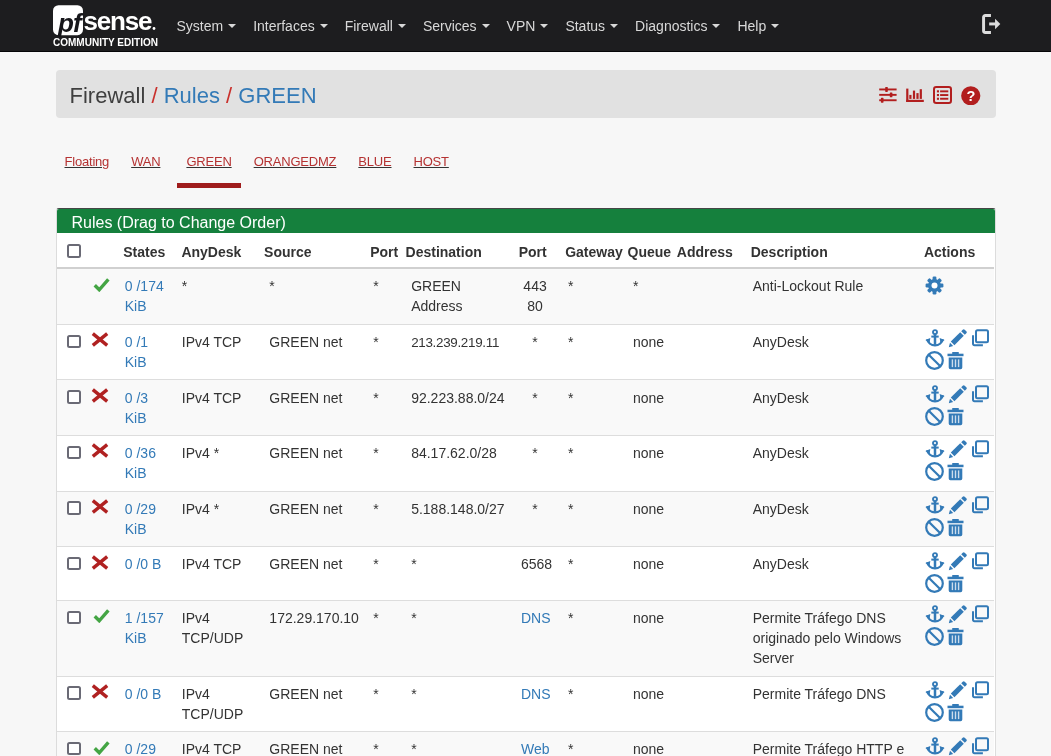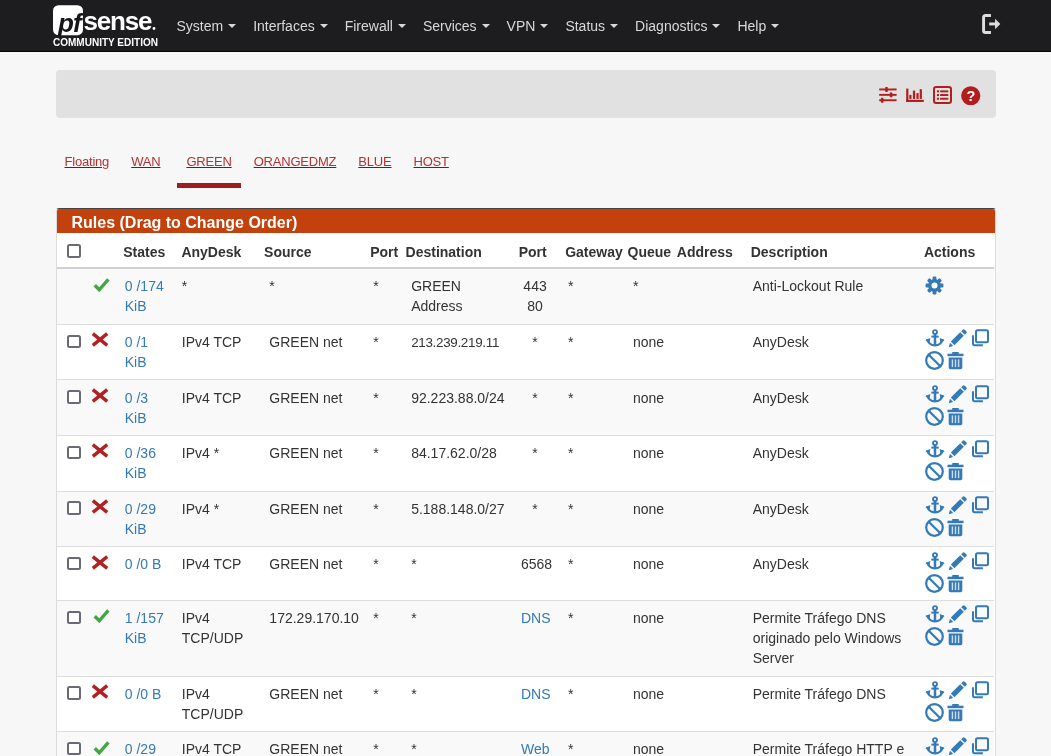--- a/index.html
+++ b/index.html
@@ -47,21 +47,21 @@
 .tabs li { margin-right:4px;text-decoration:underline; }
 .tabs li.wan { margin-right:8px; }
 .tabs a {
   display:block; padding:7.5px 9px 11px; color:#b53232; text-decoration:none; line-height:20px;
   border-bottom:5px solid transparent;
 }
 .tabs a.active { border-bottom-color:#9f1c1c; }
 
 .panel { margin-top:20.2px; border:1px solid #dcdcdc; border-top:1px solid #454546; border-radius:3px; background:#fff; }
 .panel-heading {
-  background:#c2410c; color:#fff; font-weight:bold; padding:4px 10px 0.8px 15px; line-height:20px;
+  background:#15803d; color:#fff; font-weight:normal; padding:4px 10px 0.8px 15px; line-height:20px;
   border-radius:2px 2px 0 0; font-size:16px;
 }
 table { border-collapse:collapse; table-layout:fixed; width:937px; font-size:14px; }
 th { text-align:left; padding:8.5px 8px 5.2px; border-bottom:2px solid #d0d0d0; font-weight:bold; vertical-align:middle; line-height:20px; white-space:nowrap; }
 td { padding:7.3px 8px; vertical-align:top; border-top:1px solid #ddd; line-height:20px; }
 td.c4 { padding-left:8.4px; }
 td.c5 { padding-left:13.3px; }
 td.c6 { padding-left:11.2px; }
 td.c7 { padding-left:13.6px; }
 td.c8 { padding-left:10.2px;text-align:center; }
@@ -107,20 +107,21 @@
     <svg width="20" height="20" viewBox="0 0 19 19">
       <path d="M8.5 1.4 H3.1 A1.6 1.6 0 0 0 1.5 3 V15.9 A1.6 1.6 0 0 0 3.1 17.5 H8.5" fill="none" stroke="#dcdcdc" stroke-width="2.8"></path>
       <line x1="6.8" y1="9.45" x2="13.2" y2="9.45" stroke="#dcdcdc" stroke-width="2.8"></line>
       <polygon points="12.4,4.4 17.4,9.45 12.4,14.5" fill="#dcdcdc"></polygon>
     </svg>
   </div>
 </div>
 
 <div class="container">
   <div class="hdrpanel">
+    <h1>Firewall <span class="sep">/</span> <a>Rules</a> <span class="sep">/</span> <a>GREEN</a></h1>
     <div class="hdricons">
       <svg width="18" height="16" viewBox="0 0 18 16">
         <g fill="#b21e1e">
           <rect x="0.2" y="1.5" width="17.4" height="1.9"></rect>
           <rect x="0.2" y="6.9" width="17.4" height="1.9"></rect>
           <rect x="0.2" y="12.3" width="17.4" height="1.9"></rect>
           <rect x="6.2" y="0" width="2.6" height="4.9" rx="0.6"></rect>
           <rect x="10.8" y="5.4" width="2.6" height="4.9" rx="0.6"></rect>
           <rect x="1.9" y="10.8" width="2.6" height="4.9" rx="0.6"></rect>
         </g>

